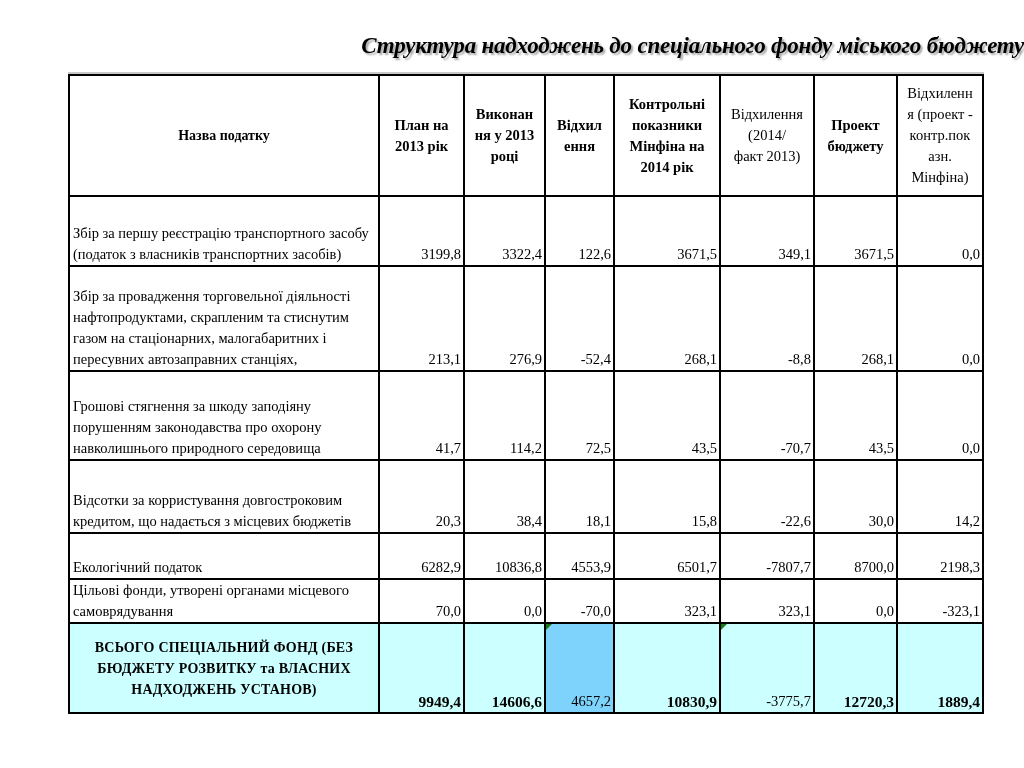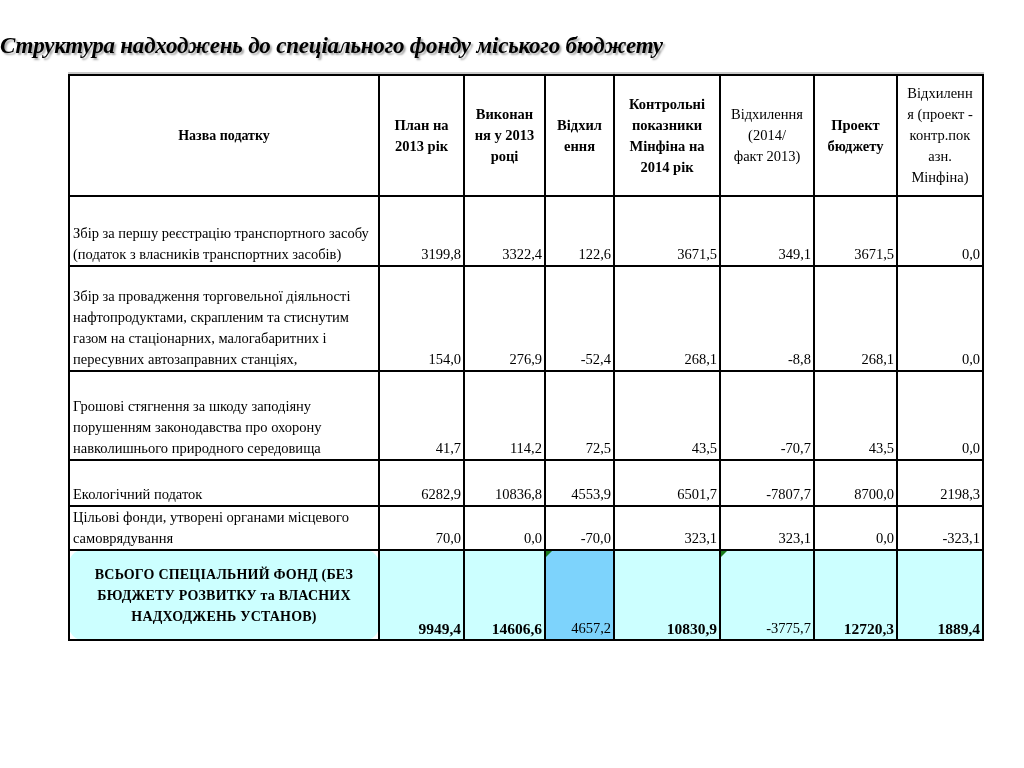--- a/index.html
+++ b/index.html
@@ -1,39 +1,39 @@
 <!DOCTYPE html>
 <html><head>
 <meta charset="utf-8">
 <style>
   html, body { margin: 0; padding: 0; }
   body {
     width: 1024px; height: 768px; background: #ffffff; position: relative; overflow: hidden;
     font-family: "Liberation Serif", "DejaVu Serif", serif; color: #000;
   }
   .title {
-    position: absolute; left: 0; top: 33px; width: 1024px; text-align: left;
+    position: absolute; left: 0; top: 33px; width: 1024px; text-align: right;
     font-family: "Liberation Serif", serif; font-weight: bold; font-style: italic;
     font-size: 23px; letter-spacing: -0.2px;
     text-shadow: 2px 2px 2px rgba(0,0,0,0.35);
   }
   .topline {
     position: absolute; left: 68px; top: 72px; width: 916px; height: 2px; background: #c8c8c8;
   }
   table {
     position: absolute; left: 68px; top: 74px;
     border-collapse: collapse; table-layout: fixed;
   }
   td, th {
     border: 2px solid #000; padding: 0 2px; font-size: 14.5px; line-height: 21px;
     position: relative;
   }
   th { font-weight: bold; text-align: center; vertical-align: middle; }
   th.normal { font-weight: normal; }
-  td.name { text-align: left; vertical-align: bottom; padding-left: 3px; border-radius: 14px; }
+  td.name { text-align: left; vertical-align: bottom; padding-left: 3px; }
   td.num { text-align: right; vertical-align: bottom; padding-right: 2px; }
   tr.total td { background: #ccffff; }
   tr.total td.white { background: #7dd3fc; }
   tr.total td.name { text-align: center; font-weight: bold; font-family: "Liberation Serif", serif; letter-spacing: 0.2px; margin-top: 16px; }
   tr.total td.bold { font-weight: bold; font-size: 15.5px; }
   .marker {
     position: absolute; left: 0; top: 0; width: 0; height: 0;
     border-top: 6px solid #1a7a1a; border-right: 6px solid transparent;
   }
 </style>
@@ -72,40 +72,50 @@
     <td class="num">3322,4</td>
     <td class="num">122,6</td>
     <td class="num">3671,5</td>
     <td class="num">349,1</td>
     <td class="num">3671,5</td>
     <td class="num">0,0</td>
   </tr>
 
   <tr style="height:105px">
     <td class="name">Збір за провадження торговельної діяльності нафтопродуктами, скрапленим та стиснутим газом на стаціонарних, малогабаритних і пересувних автозаправних станціях,</td>
-    <td class="num">154,0</td>
+    <td class="num">213,1</td>
     <td class="num">276,9</td>
     <td class="num">-52,4</td>
     <td class="num">268,1</td>
     <td class="num">-8,8</td>
     <td class="num">268,1</td>
     <td class="num">0,0</td>
   </tr>
 
   <tr style="height:89px">
     <td class="name">Грошові стягнення за шкоду заподіяну порушенням законодавства про охорону навколишнього природного середовища</td>
     <td class="num">41,7</td>
     <td class="num">114,2</td>
     <td class="num">72,5</td>
     <td class="num">43,5</td>
     <td class="num">-70,7</td>
     <td class="num">43,5</td>
     <td class="num">0,0</td>
   </tr>
 
+  <tr style="height:73px">
+    <td class="name">Відсотки за корристування довгостроковим кредитом, що надається з місцевих бюджетів</td>
+    <td class="num">20,3</td>
+    <td class="num">38,4</td>
+    <td class="num">18,1</td>
+    <td class="num">15,8</td>
+    <td class="num">-22,6</td>
+    <td class="num">30,0</td>
+    <td class="num">14,2</td>
+  </tr>
 
 
   <tr style="height:46px">
     <td class="name">Екологічний податок</td>
     <td class="num">6282,9</td>
     <td class="num">10836,8</td>
     <td class="num">4553,9</td>
     <td class="num">6501,7</td>
     <td class="num">-7807,7</td>
     <td class="num">8700,0</td>

